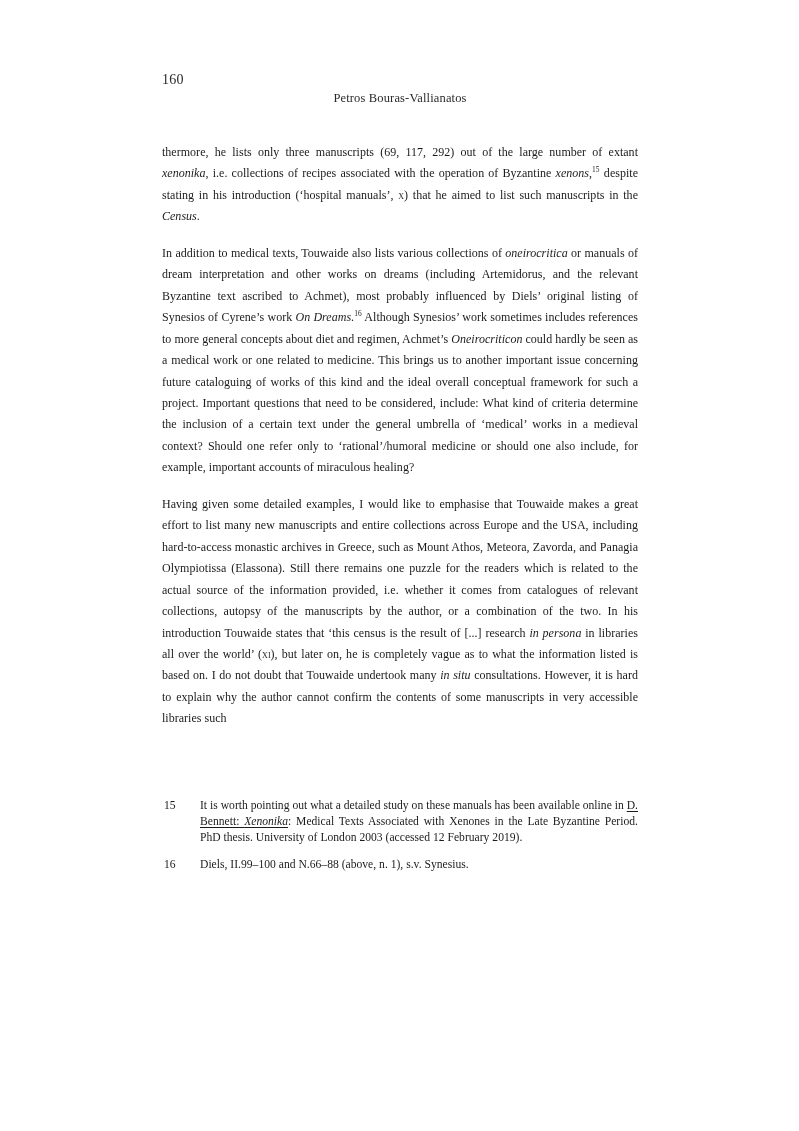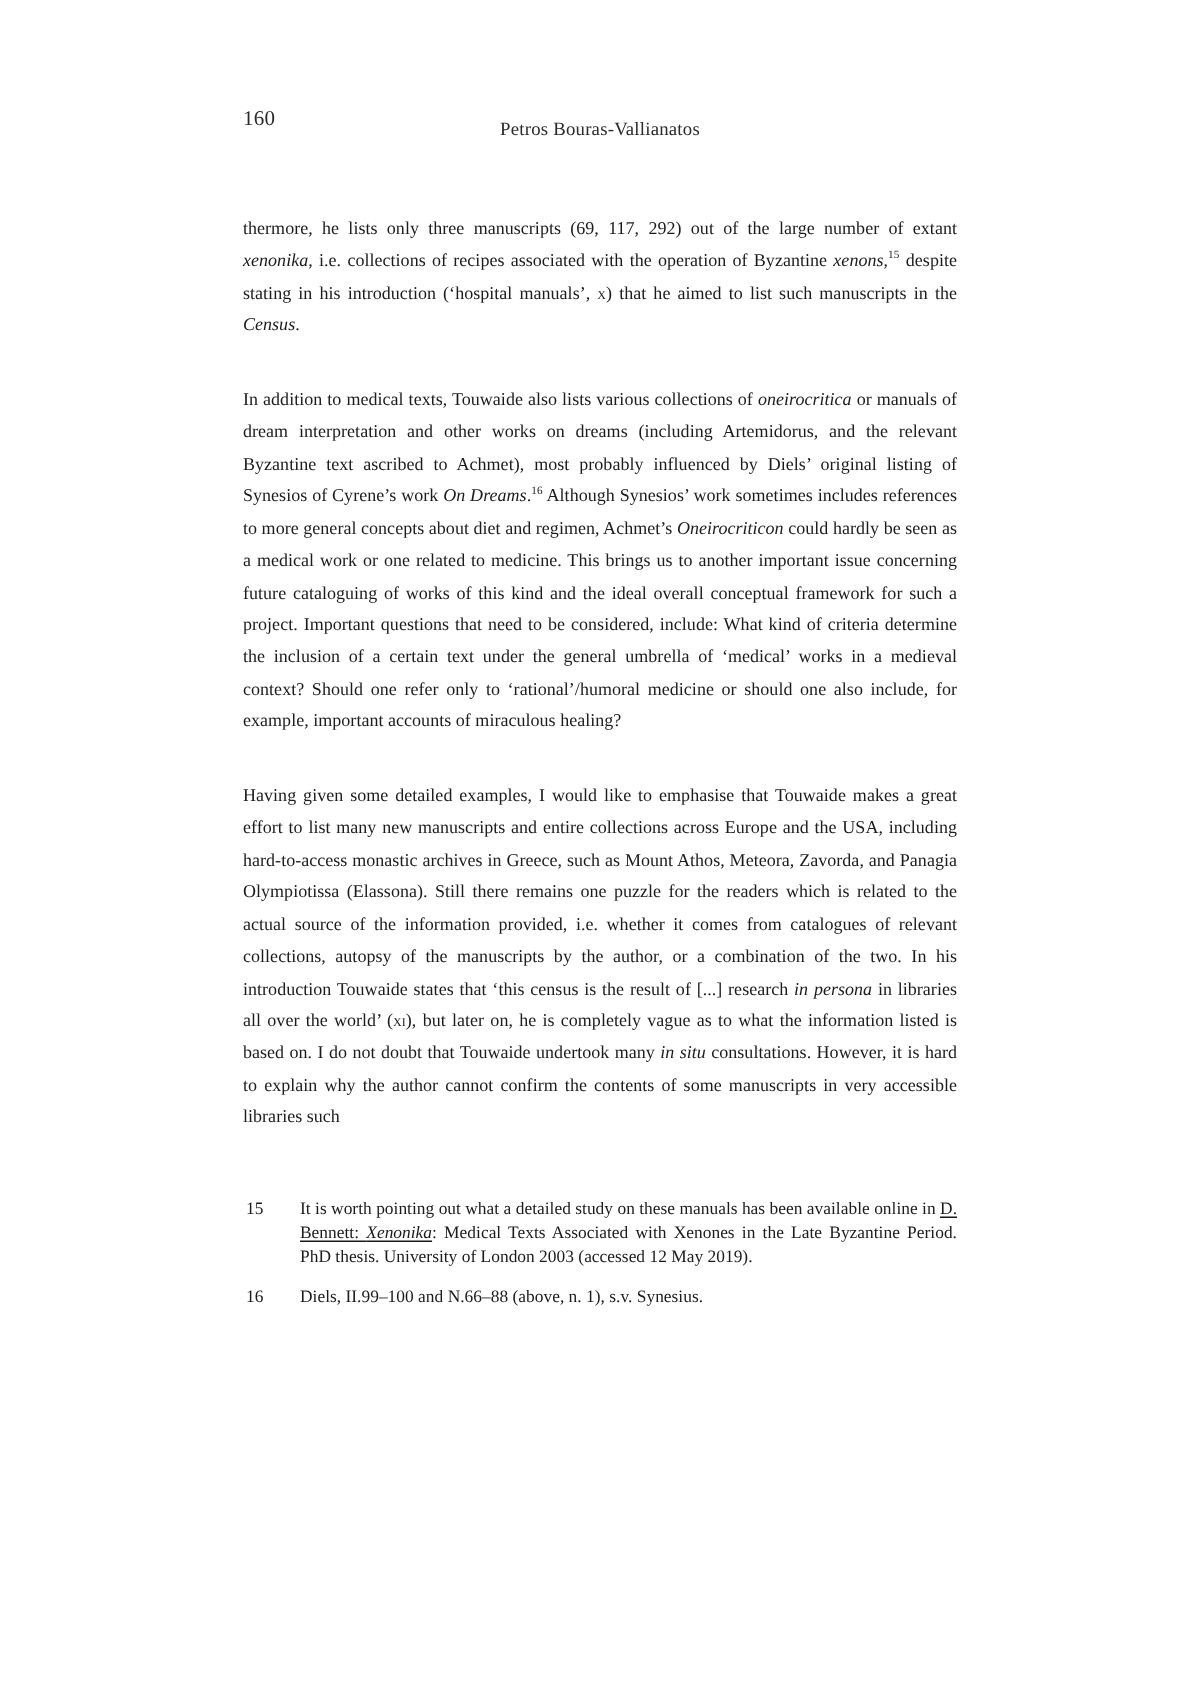--- a/index.html
+++ b/index.html
@@ -29,21 +29,21 @@
     position: absolute;
     left: 0;
     top: 0;
     font-size: 14px;
     letter-spacing: 0.2px;
     color: #2a2a2a;
   }
   .runhead .author {
     position: absolute;
     left: 0;
-    top: 7px;
+    top: 19px;
     width: 476px;
     text-align: center;
     font-size: 12.5px;
     letter-spacing: 0.15px;
     color: #2a2a2a;
   }
 
   
   .textblock {
     position: absolute;
@@ -55,21 +55,21 @@
     margin: 0 0 0 0;
     font-size: 12px;
     line-height: 21.45px;
     text-align: justify;
     text-justify: inter-word;
     hyphens: manual;
     letter-spacing: 0.02px;
     color: #1b1b1b;
   }
   p.body + p.body {
-    margin-top: 28px;
+    margin-top: 15px;
   }
   p.body .it { font-style: italic; }
   p.body .sc { font-variant: small-caps; }
   sup.fn {
     font-size: 0.62em;
     vertical-align: super;
     line-height: 0;
     letter-spacing: 0.1px;
   }
 
@@ -115,17 +115,17 @@
     <span class="author">Petros Bouras-Vallianatos</span>
   </div>
 
   <div class="textblock" id="body-root">
       <p class="body"><span>thermore, he lists only three manuscripts (69, 117, 292) out of the large number of extant </span><span class="it">xenonika</span><span>, i.e. collections of recipes associated with the operation of Byzantine </span><span class="it">xenons</span><span>,</span><sup class="fn">15</sup><span> despite stating in his introduction (‘hospital manuals’, </span><span class="sc">x</span><span>) that he aimed to list such manuscripts in the </span><span class="it">Census</span><span>.</span></p>
       <p class="body"><span>In addition to medical texts, Touwaide also lists various collections of </span><span class="it">oneirocritica</span><span> or manuals of dream interpretation and other works on dreams (including Artemidorus, and the relevant Byzantine text ascribed to Achmet), most probably influenced by Diels’ original listing of Synesios of Cyrene’s work </span><span class="it">On Dreams</span><span>.</span><sup class="fn">16</sup><span> Although Synesios’ work sometimes includes references to more general concepts about diet and regimen, Achmet’s </span><span class="it">Oneirocriticon</span><span> could hardly be seen as a medical work or one related to medicine. This brings us to another important issue concerning future cataloguing of works of this kind and the ideal overall conceptual framework for such a project. Important questions that need to be considered, include: What kind of criteria determine the inclusion of a certain text under the general umbrella of ‘medical’ works in a medieval context? Should one refer only to ‘rational’/humoral medicine or should one also include, for example, important accounts of miraculous healing?</span></p>
       <p class="body"><span>Having given some detailed examples, I would like to emphasise that Touwaide makes a great effort to list many new manuscripts and entire collections across Europe and the USA, including hard-to-access monastic archives in Greece, such as Mount Athos, Meteora, Zavorda, and Panagia Olympiotissa (Elassona). Still there remains one puzzle for the readers which is related to the actual source of the information provided, i.e. whether it comes from catalogues of relevant collections, autopsy of the manuscripts by the author, or a combination of the two. In his introduction Touwaide states that ‘this census is the result of [...] research </span><span class="it">in persona</span><span> in libraries all over the world’ (</span><span class="sc">xi</span><span>), but later on, he is completely vague as to what the information listed is based on. I do not doubt that Touwaide undertook many </span><span class="it">in situ</span><span> consultations. However, it is hard to explain why the author cannot confirm the contents of some manuscripts in very accessible libraries such</span></p>
     </div>
 
   <div class="footnotes" id="footnotes-root">
-      <div class="fnote"><span class="num">15</span><span>It is worth pointing out what a detailed study on these manuals has been available online in </span><span class="lnk">D. Bennett: </span><span class="lnk it">Xenonika</span><span>: Medical Texts Associated with Xenones in the Late Byzantine Period. PhD thesis. University of London 2003 (accessed 12 May 2019).</span></div>
+      <div class="fnote"><span class="num">15</span><span>It is worth pointing out what a detailed study on these manuals has been available online in </span><span class="lnk">D. Bennett: </span><span class="lnk it">Xenonika</span><span>: Medical Texts Associated with Xenones in the Late Byzantine Period. PhD thesis. University of London 2003 (accessed 12 February 2019).</span></div>
       <div class="fnote"><span class="num">16</span><span>Diels, II.99–100 and N.66–88 (above, n. 1), s.v. Synesius.</span></div>
     </div>
 
 </div>
 
 </body></html>

